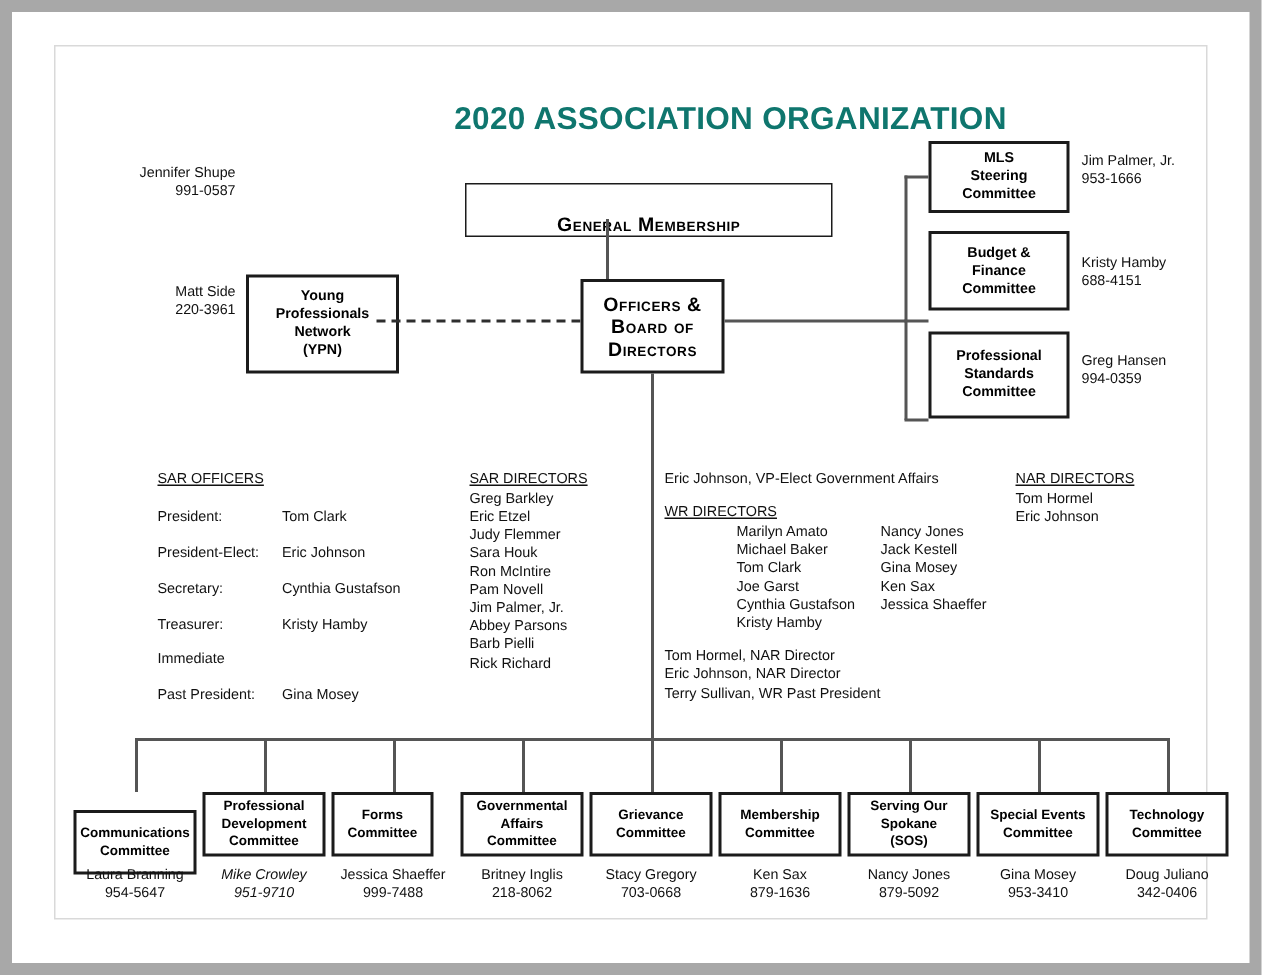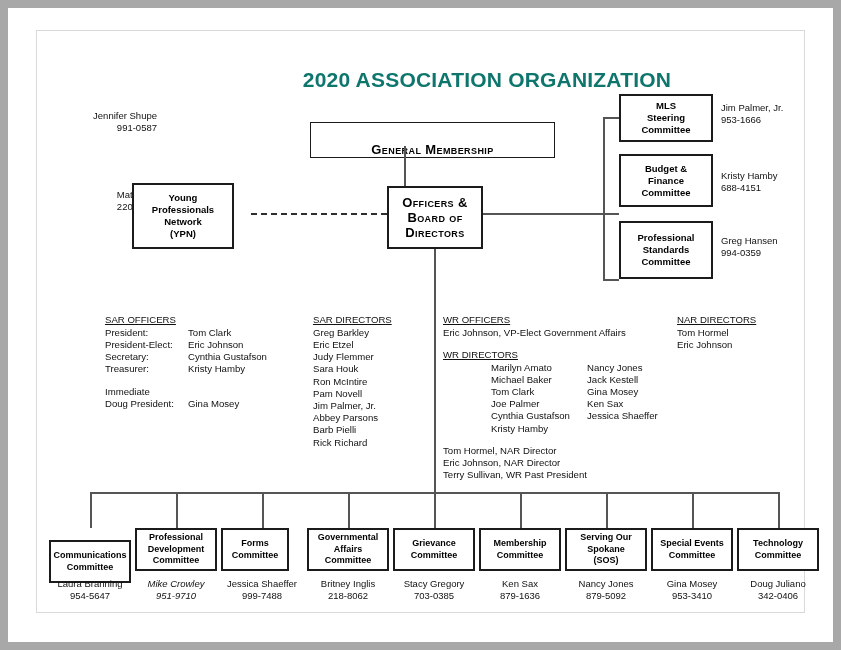--- a/index.html
+++ b/index.html
@@ -94,21 +94,21 @@
     line-height:12.2px;
     color:#111;
     white-space:nowrap;
   }
   .tblock .hd{
     text-decoration:underline;
     display:block;
     margin-bottom:0.5px;
   }
   .tblock .row{display:block;}
-  .tblock .row .k{display:inline-block;width:83px;}
+  .tblock .row .k{display:inline-block;width:83px;margin-top:12px;}
   .tblock .gap{display:block;height:10px;}
   .cols{display:flex;}
   .cols .c1{width:96px;margin-left:48px;}
   .cols .c2{width:96px;}
 
   
   .cbox{
     position:absolute;top:497px;
     height:43px;
     border:2px solid #1b1b1b;
@@ -135,21 +135,21 @@
 
     <div class="contact right-align" style="left:28px;top:79px;width:92px;">
       <span>Jennifer Shupe</span><br>
       <span>991-0587</span>
     </div>
 
     <div class="contact right-align" style="left:28px;top:158px;width:92px;">
       <span>Matt Side</span><br>
       <span>220-3961</span>
     </div>
-    <div class="box" style="left:95px;top:152px;width:102px;height:66px;">
+    <div class="box" style="left:127px;top:152px;width:102px;height:66px;">
       <span>Young</span>
       <span>Professionals</span>
       <span>Network</span>
       <span>(YPN)</span>
     </div>
 
     <div class="dashed" style="left:214px;top:182px;width:136px;"></div>
 
     <div class="box thin smallcaps" style="left:273px;top:91px;width:245px;height:36px;justify-content:flex-end;">
       <span>General Membership</span>
@@ -211,49 +211,48 @@
       </span>
       <span class="row">
         <span class="k">Secretary:</span><span>Cynthia Gustafson</span>
       </span>
       <span class="row">
         <span class="k">Treasurer:</span><span>Kristy Hamby</span>
       </span>
       <span class="gap"></span>
       <span class="row">Immediate</span>
       <span class="row">
-        <span class="k">Doug President:</span><span>Gina Mosey</span>
+        <span class="k">Past President:</span><span>Gina Mosey</span>
       </span>
     </div>
 
     <div class="tblock" style="left:276px;top:283px;">
       <span class="hd">SAR DIRECTORS</span>
       <span class="row">Greg Barkley</span>
       <span class="row">Eric Etzel</span>
       <span class="row">Judy Flemmer</span>
       <span class="row">Sara Houk</span>
       <span class="row">Ron McIntire</span>
       <span class="row">Pam Novell</span>
       <span class="row">Jim Palmer, Jr.</span>
       <span class="row">Abbey Parsons</span>
       <span class="row">Barb Pielli</span>
       <span class="row">Rick Richard</span>
     </div>
 
     <div class="tblock" style="left:406px;top:283px;">
-      <span class="hd">WR OFFICERS</span>
       <span class="row">Eric Johnson, VP-Elect Government Affairs</span>
       <span class="gap"></span>
       <span class="hd">WR DIRECTORS</span>
       <span class="cols">
         <span class="c1">
           <span class="row">Marilyn Amato</span>
           <span class="row">Michael Baker</span>
           <span class="row">Tom Clark</span>
-          <span class="row">Joe Palmer</span>
+          <span class="row">Joe Garst</span>
           <span class="row">Cynthia Gustafson</span>
           <span class="row">Kristy Hamby</span>
         </span>
         <span class="c2">
           <span class="row">Nancy Jones</span>
           <span class="row">Jack Kestell</span>
           <span class="row">Gina Mosey</span>
           <span class="row">Ken Sax</span>
           <span class="row">Jessica Shaeffer</span>
         </span>
@@ -328,21 +327,21 @@
     </div>
 
     <div class="cbox" style="left:356px;width:82px;">
       <span>
         <span>Grievance</span><br>
         <span>Committee</span>
       </span>
     </div>
     <div class="cname" style="left:356px;width:82px;">
       <span>Stacy Gregory</span><br>
-      <span>703-0385</span>
+      <span>703-0668</span>
     </div>
 
     <div class="cbox" style="left:442px;width:82px;">
       <span>
         <span>Membership</span><br>
         <span>Committee</span>
       </span>
     </div>
     <div class="cname" style="left:442px;width:82px;">
       <span>Ken Sax</span><br>

